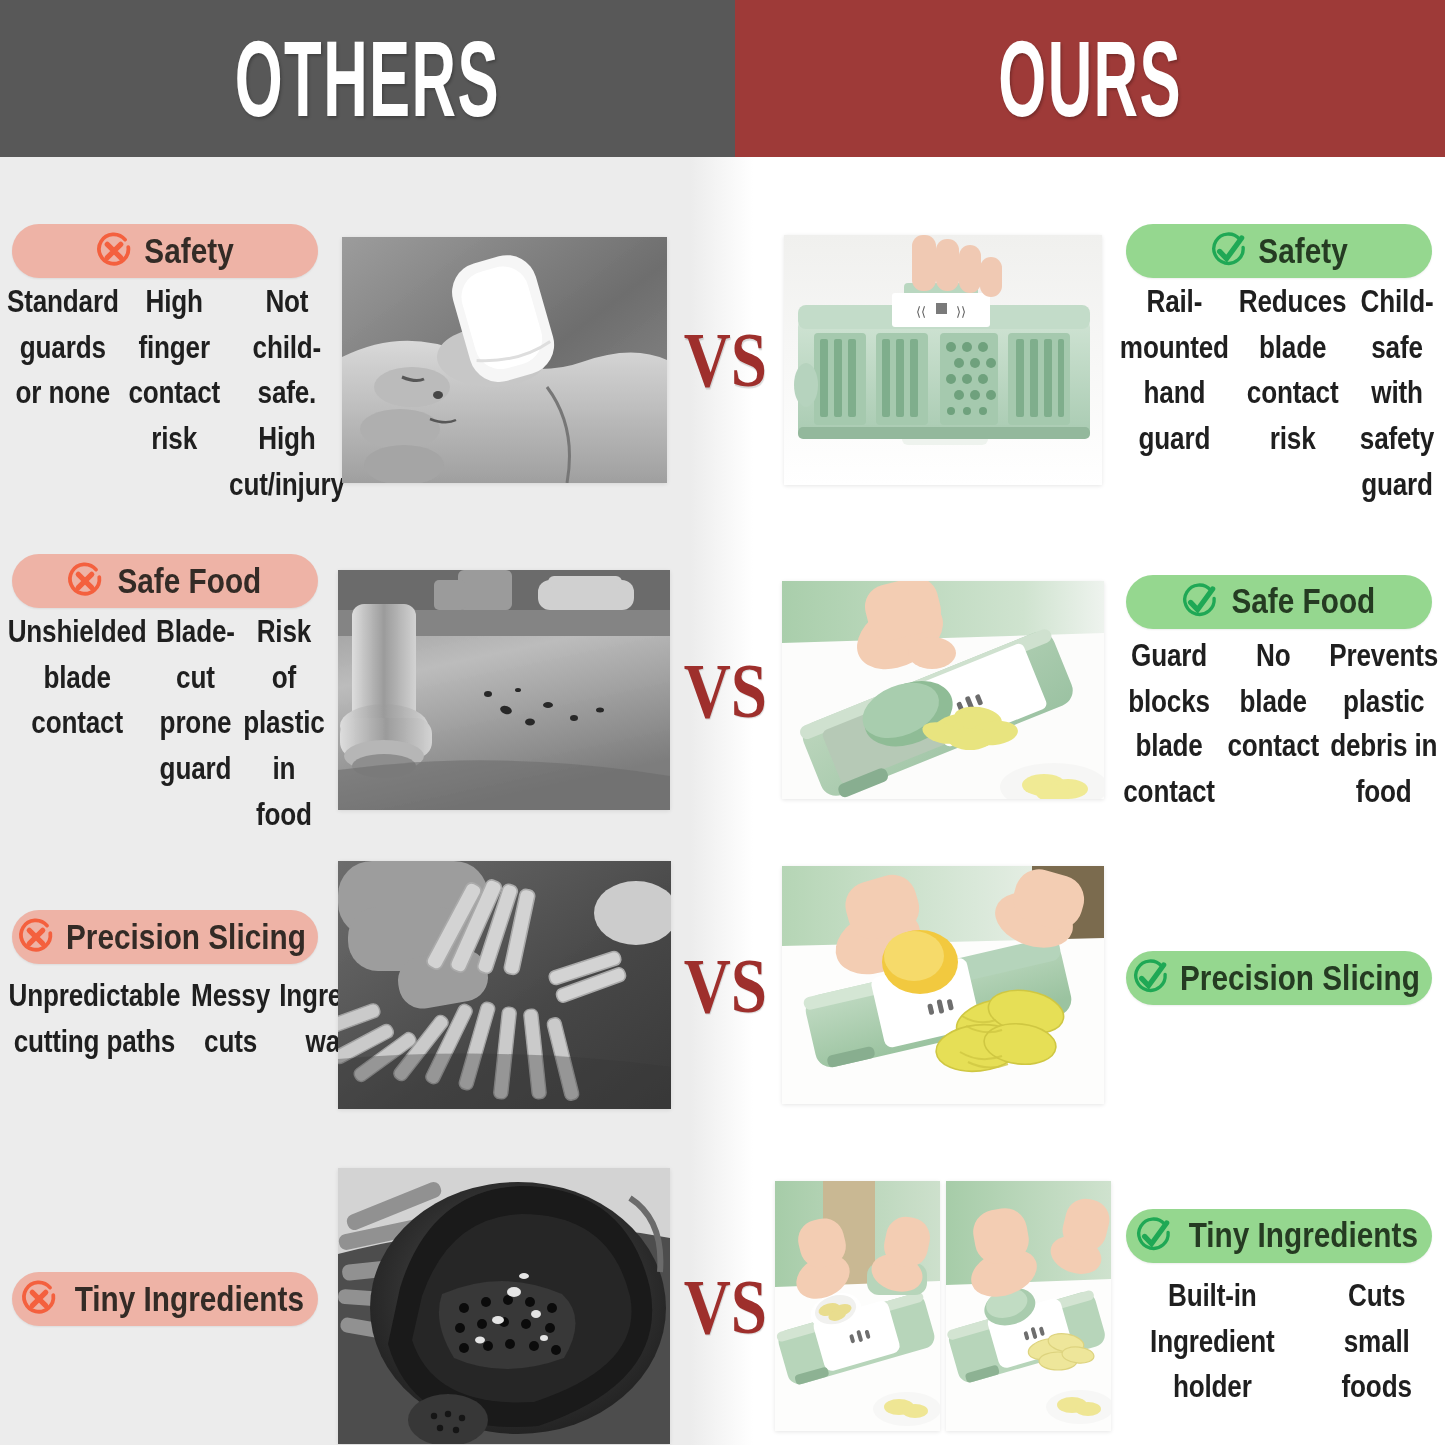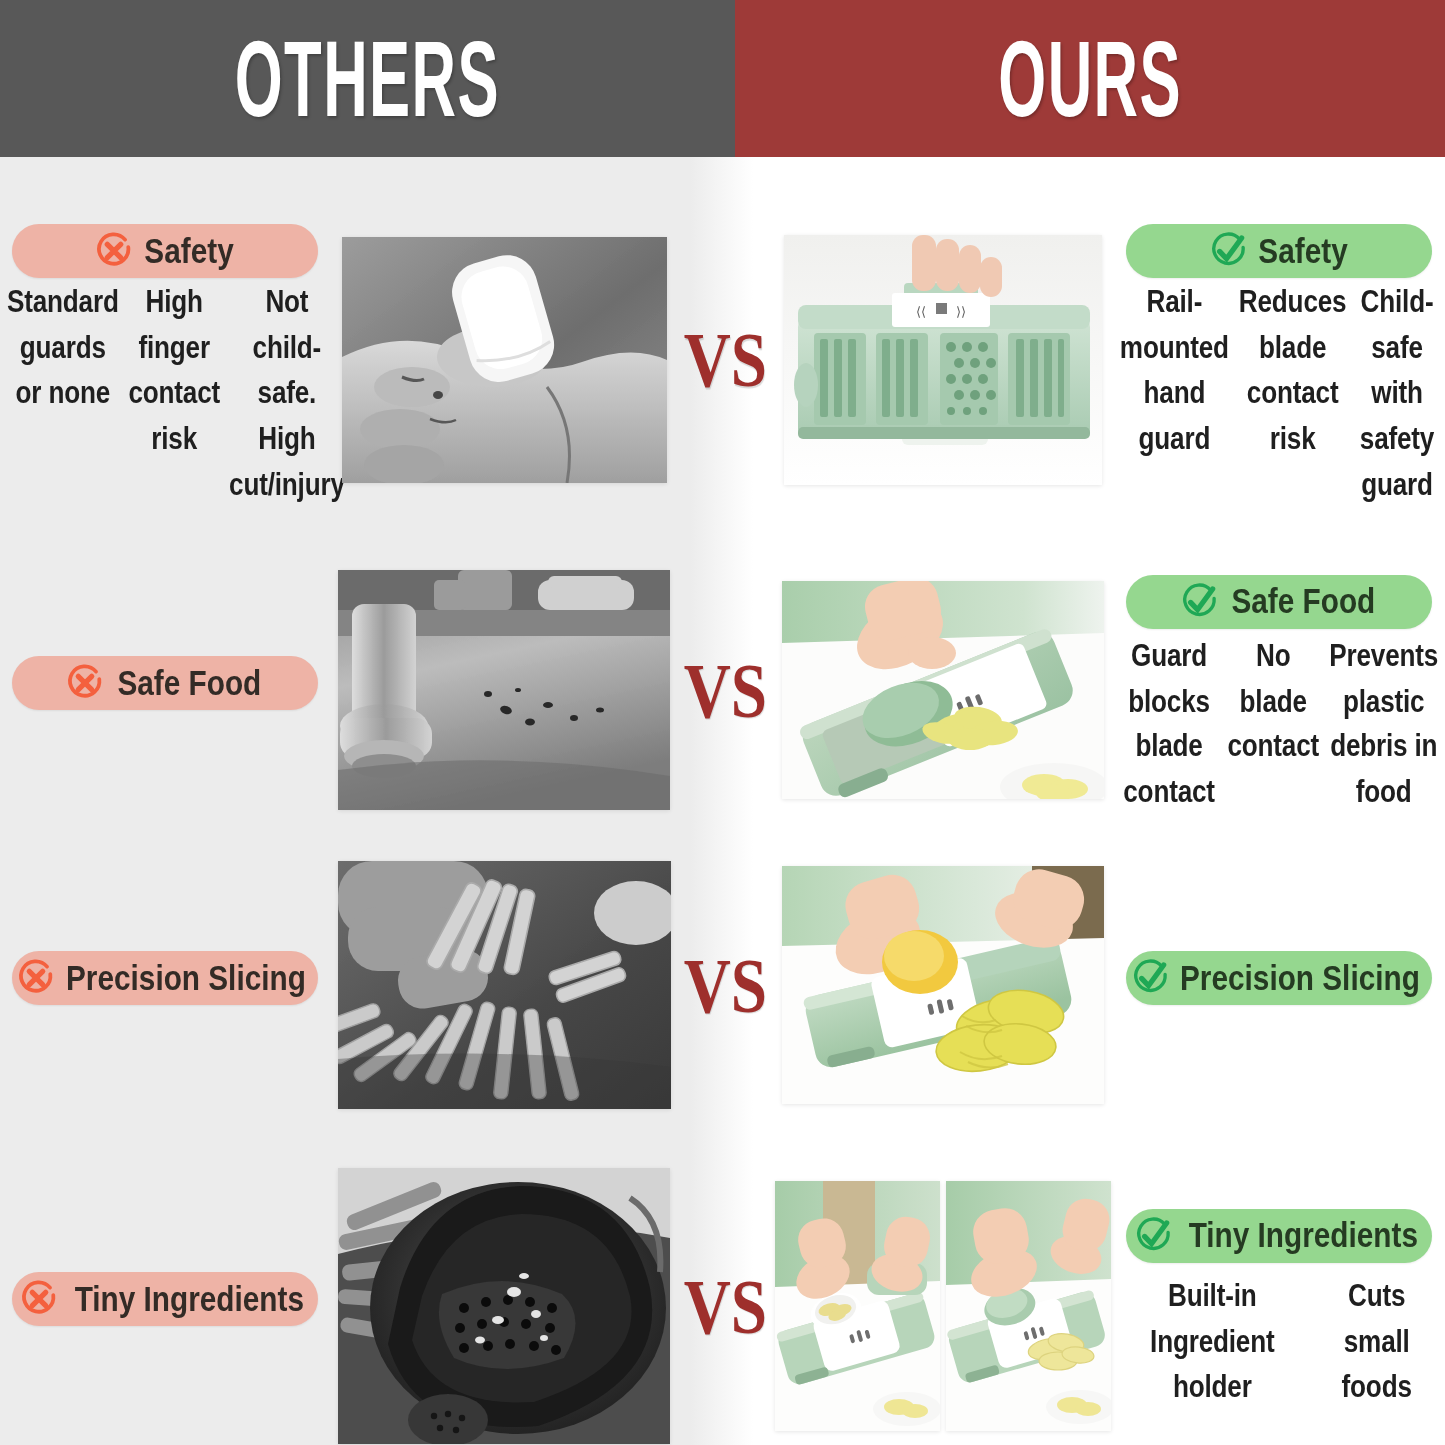--- a/index.html
+++ b/index.html
@@ -287,20 +287,25 @@
         <span class="badge-icon">
           <svg viewBox="0 0 40 40">
               <g fill="none" stroke="#f4603e" stroke-width="3.6" stroke-linecap="round">
             <path d="M30.5 9.2a14 14 0 1 0 3.1 7.2"></path>
             <path d="M13.6 13.6 L26.4 26.4 M26.4 13.6 L13.6 26.4" stroke-width="5"></path>
           </g>
             </svg>
         </span>
         <span class="badge-label">Safe Food</span>
       </div>
+      <div class="lines">
+        <div class="line">Unshielded blade contact</div>
+        <div class="line">Blade-cut prone guard</div>
+        <div class="line">Risk of plastic in food</div>
+      </div>
     </div>
 
     <div class="col-img-left">
       <div class="photo gray" style="width:332px;height:240px;">
         <svg viewBox="0 0 332 240" preserveAspectRatio="none">
           <defs>
             <linearGradient id="g3" x1="0" y1="0" x2="0.3" y2="1">
               <stop offset="0%" stop-color="#8d8d8d"></stop>
                 <stop offset="45%" stop-color="#b9b9b9"></stop>
                 <stop offset="100%" stop-color="#7d7d7d"></stop>
@@ -426,20 +431,25 @@
       <div class="badge bad" style="padding:0 6px; gap:0;">
         <span class="badge-icon">
           <svg viewBox="0 0 40 40">
               <g fill="none" stroke="#f4603e" stroke-width="3.6" stroke-linecap="round">
             <path d="M30.5 9.2a14 14 0 1 0 3.1 7.2"></path>
             <path d="M13.6 13.6 L26.4 26.4 M26.4 13.6 L13.6 26.4" stroke-width="5"></path>
           </g>
             </svg>
         </span>
         <span class="badge-label">Precision Slicing</span>
+      </div>
+      <div class="lines">
+        <div class="line">Unpredictable cutting paths</div>
+        <div class="line">Messy cuts</div>
+        <div class="line">Ingredient waste</div>
       </div>
     </div>
 
     <div class="col-img-left">
       <div class="photo gray" style="width:333px;height:248px;">
         <svg viewBox="0 0 333 248" preserveAspectRatio="none">
           <defs>
             <linearGradient id="g4" x1="0" y1="0" x2="1" y2="1">
               <stop offset="0%" stop-color="#6e6e6e"></stop>
                 <stop offset="60%" stop-color="#4a4a4a"></stop>

